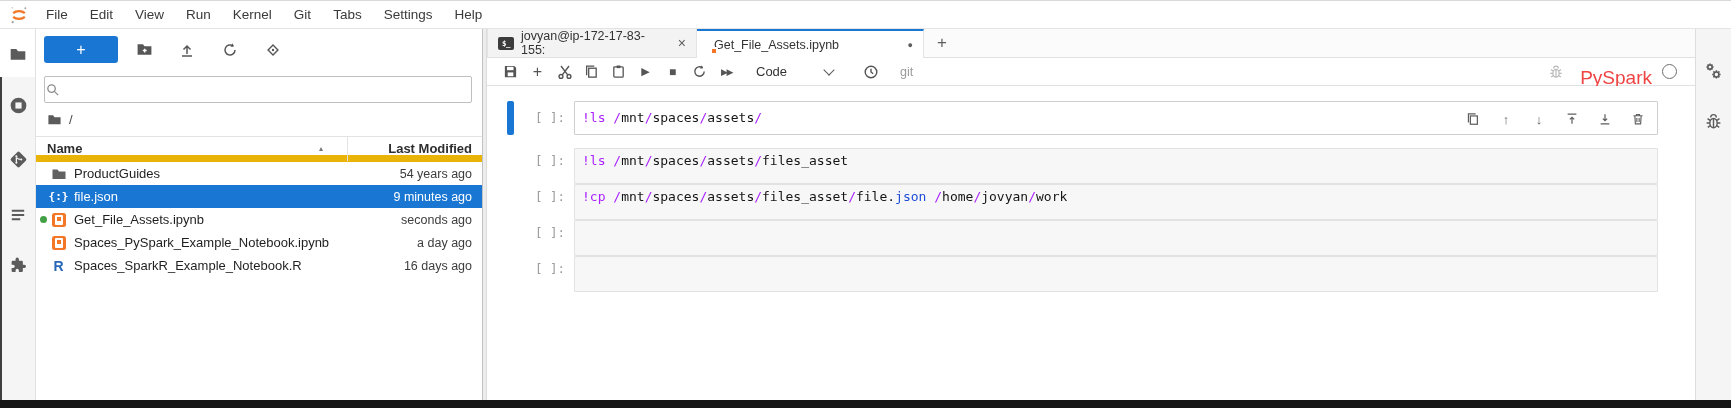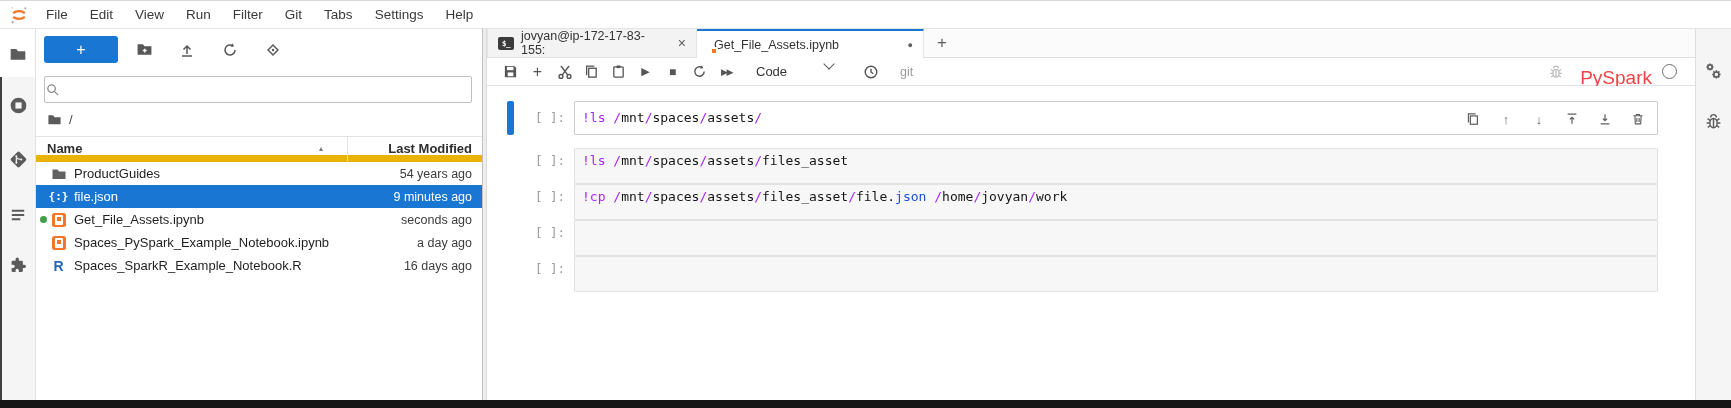--- a/index.html
+++ b/index.html
@@ -70,21 +70,21 @@
     align-items:center;justify-content:center;letter-spacing:-.5px;flex:none}
   .tab-close{font-size:14px;color:#5e5e5e;margin-left:2px;line-height:1}
   .tab-dirty{margin-left:auto;font-size:9px;color:#5e5e5e}
   .tab-add{width:36px;display:flex;align-items:center;justify-content:center;font-size:17px;color:#5f5f5f;cursor:pointer}
   
   .nbtoolbar{position:absolute;left:0;top:29px;width:1208px;height:28px;box-sizing:border-box;
     border-bottom:1px solid #e1e1e1;display:flex;align-items:center;padding:0 10px;background:#fff}
   .ntb{width:27px;height:22px;display:flex;align-items:center;justify-content:center;color:#555;cursor:pointer;flex:none}
   .glyph-run{font-size:11px}.glyph-stop{font-size:12px}.glyph-add{font-size:16px}
   .glyph-ffwd{font-size:9px;letter-spacing:-1.5px}
-  .mode-select{display:flex;align-items:flex-start;margin-left:16px;font-size:13px;color:#333;cursor:pointer}
+  .mode-select{display:flex;align-items:center;margin-left:16px;font-size:13px;color:#333;cursor:pointer}
   .chevron{width:7px;height:7px;border-right:1.6px solid #5a5a5a;border-bottom:1.6px solid #5a5a5a;
     transform:rotate(45deg);margin-left:38px;margin-top:-4px}
   .clock-btn{margin-left:24px}
   .git-label{margin-left:16px;font-size:12.5px;color:#9b9b9b}
   .ntb-spacer{flex:1}
   .debugger-btn{color:#b9b9b9;width:24px;height:22px;display:flex;align-items:center;justify-content:center}
   .kernel-name{font-size:19px;color:#ef4444;margin:12px 10px 0 12px;cursor:pointer}
   .kernel-status{width:13px;height:13px;border:1.6px solid #6e6e6e;border-radius:50%;margin-right:8px;cursor:pointer}
   
   .nbcontent{position:absolute;left:0;top:57px;width:1208px;height:314px;background:#fff}
@@ -122,21 +122,21 @@
       <path d="M19 9.8a8.6 5.6 0 0 0-14 0"></path>
     </g>
     <circle cx="19.6" cy="3.9" r="1.1" fill="#9e9e9e"></circle>
     <circle cx="3.9" cy="3.4" r="0.8" fill="#9e9e9e"></circle>
     <circle cx="4.4" cy="20.6" r="1.3" fill="#9e9e9e"></circle>
   </svg>
   <div class="menu-item">File</div>
   <div class="menu-item">Edit</div>
   <div class="menu-item">View</div>
   <div class="menu-item">Run</div>
-  <div class="menu-item">Filter</div>
+  <div class="menu-item">Kernel</div>
   <div class="menu-item">Git</div>
   <div class="menu-item">Tabs</div>
   <div class="menu-item">Settings</div>
   <div class="menu-item">Help</div>
 </div>
 
 <div class="left-strip">
   <div class="active-seg"></div>
   <div class="dark-edge"></div>
   <div class="strip-icon" style="top:15px">

